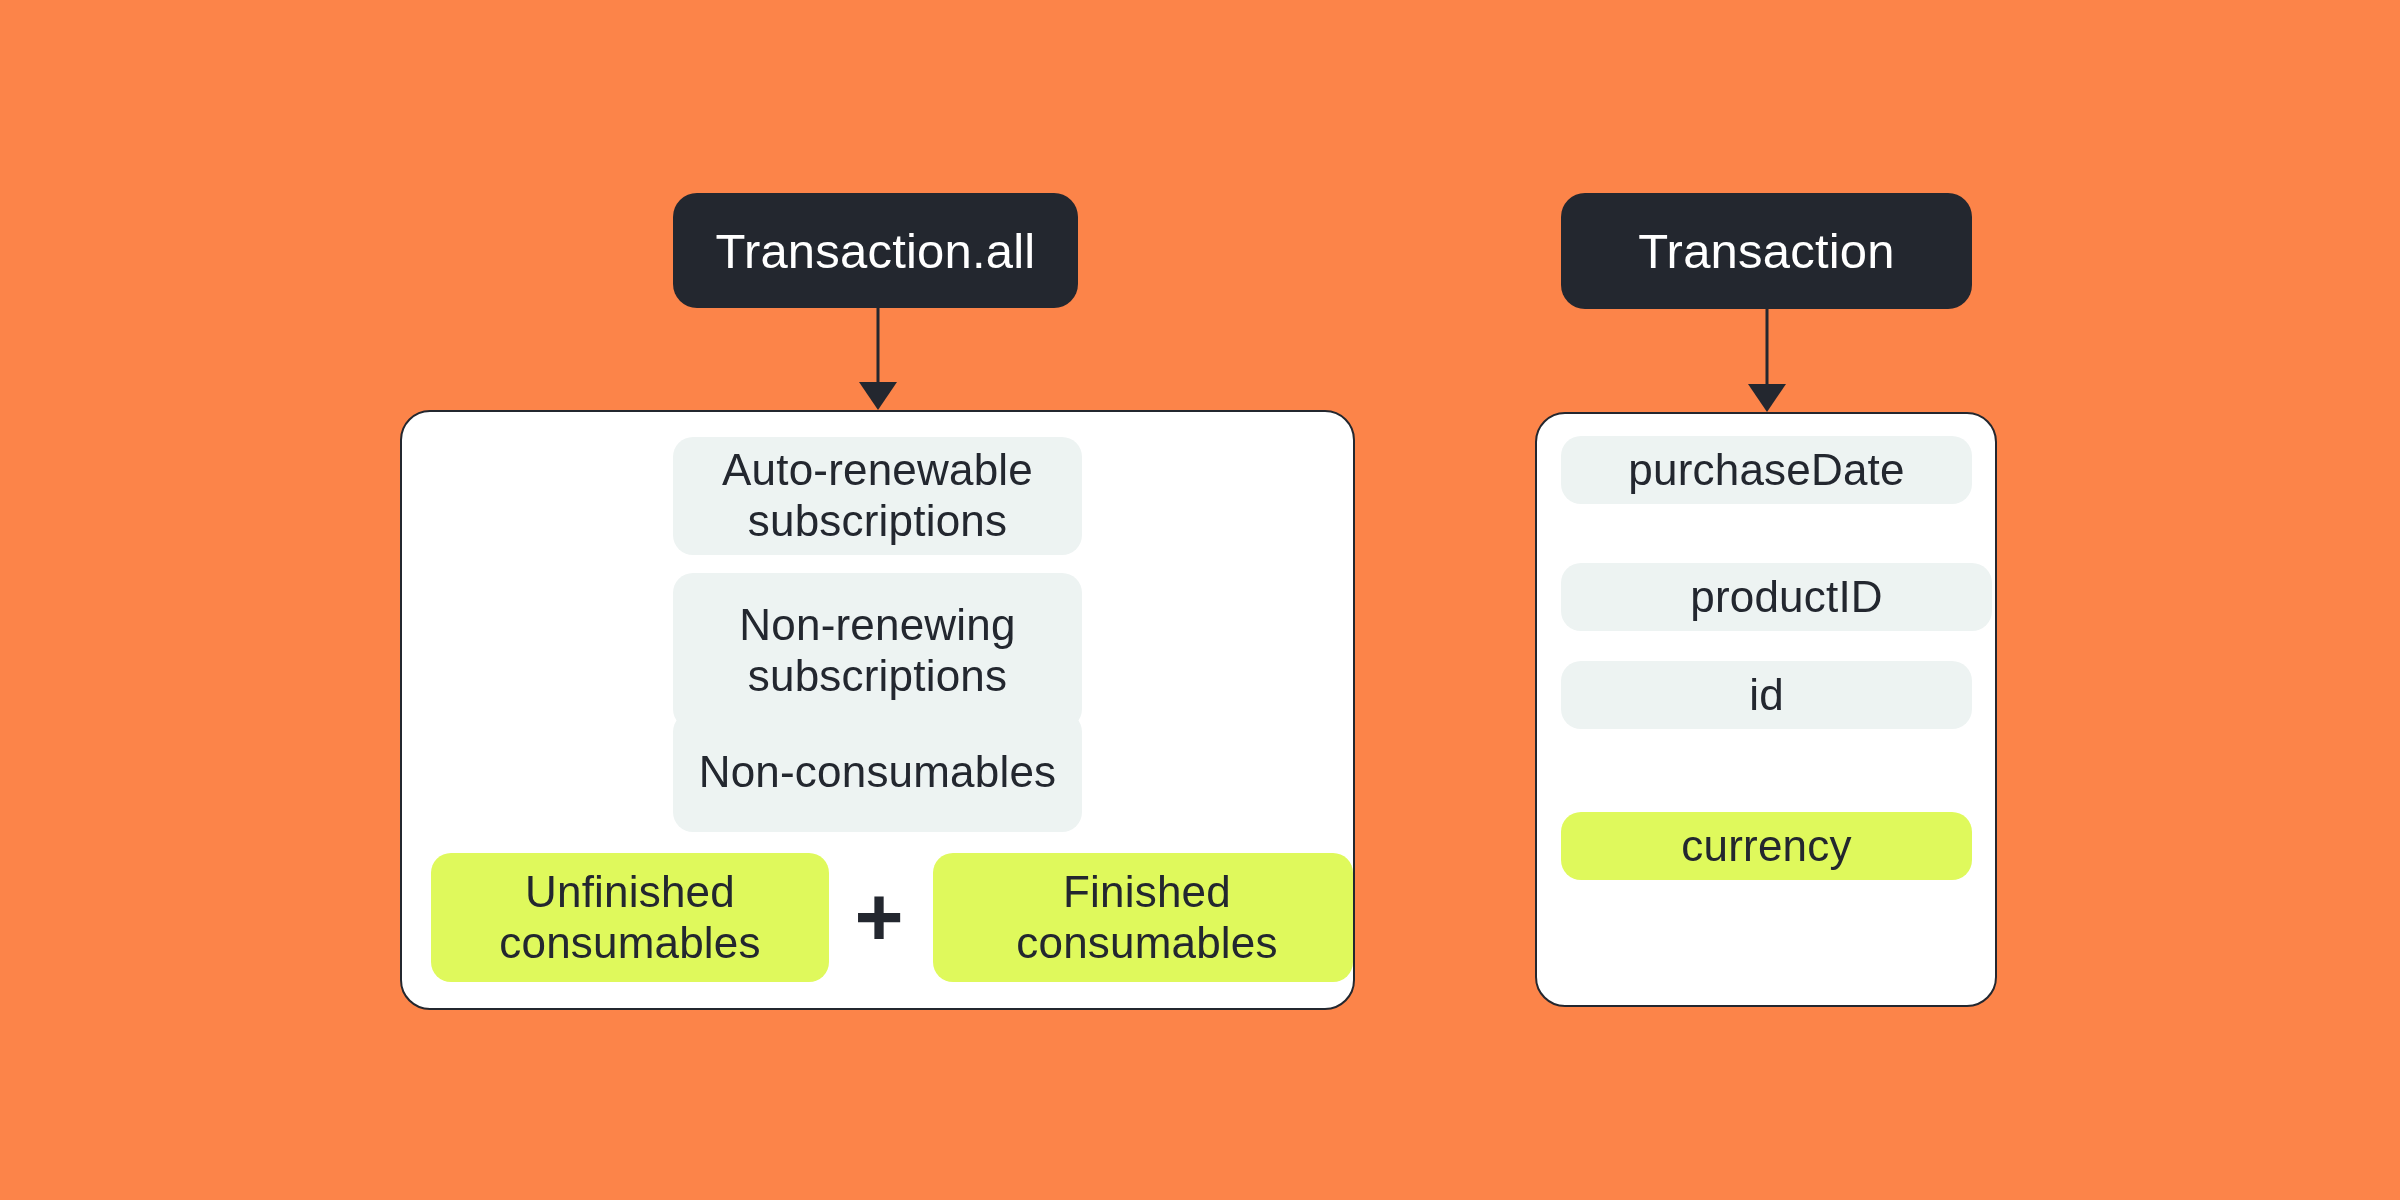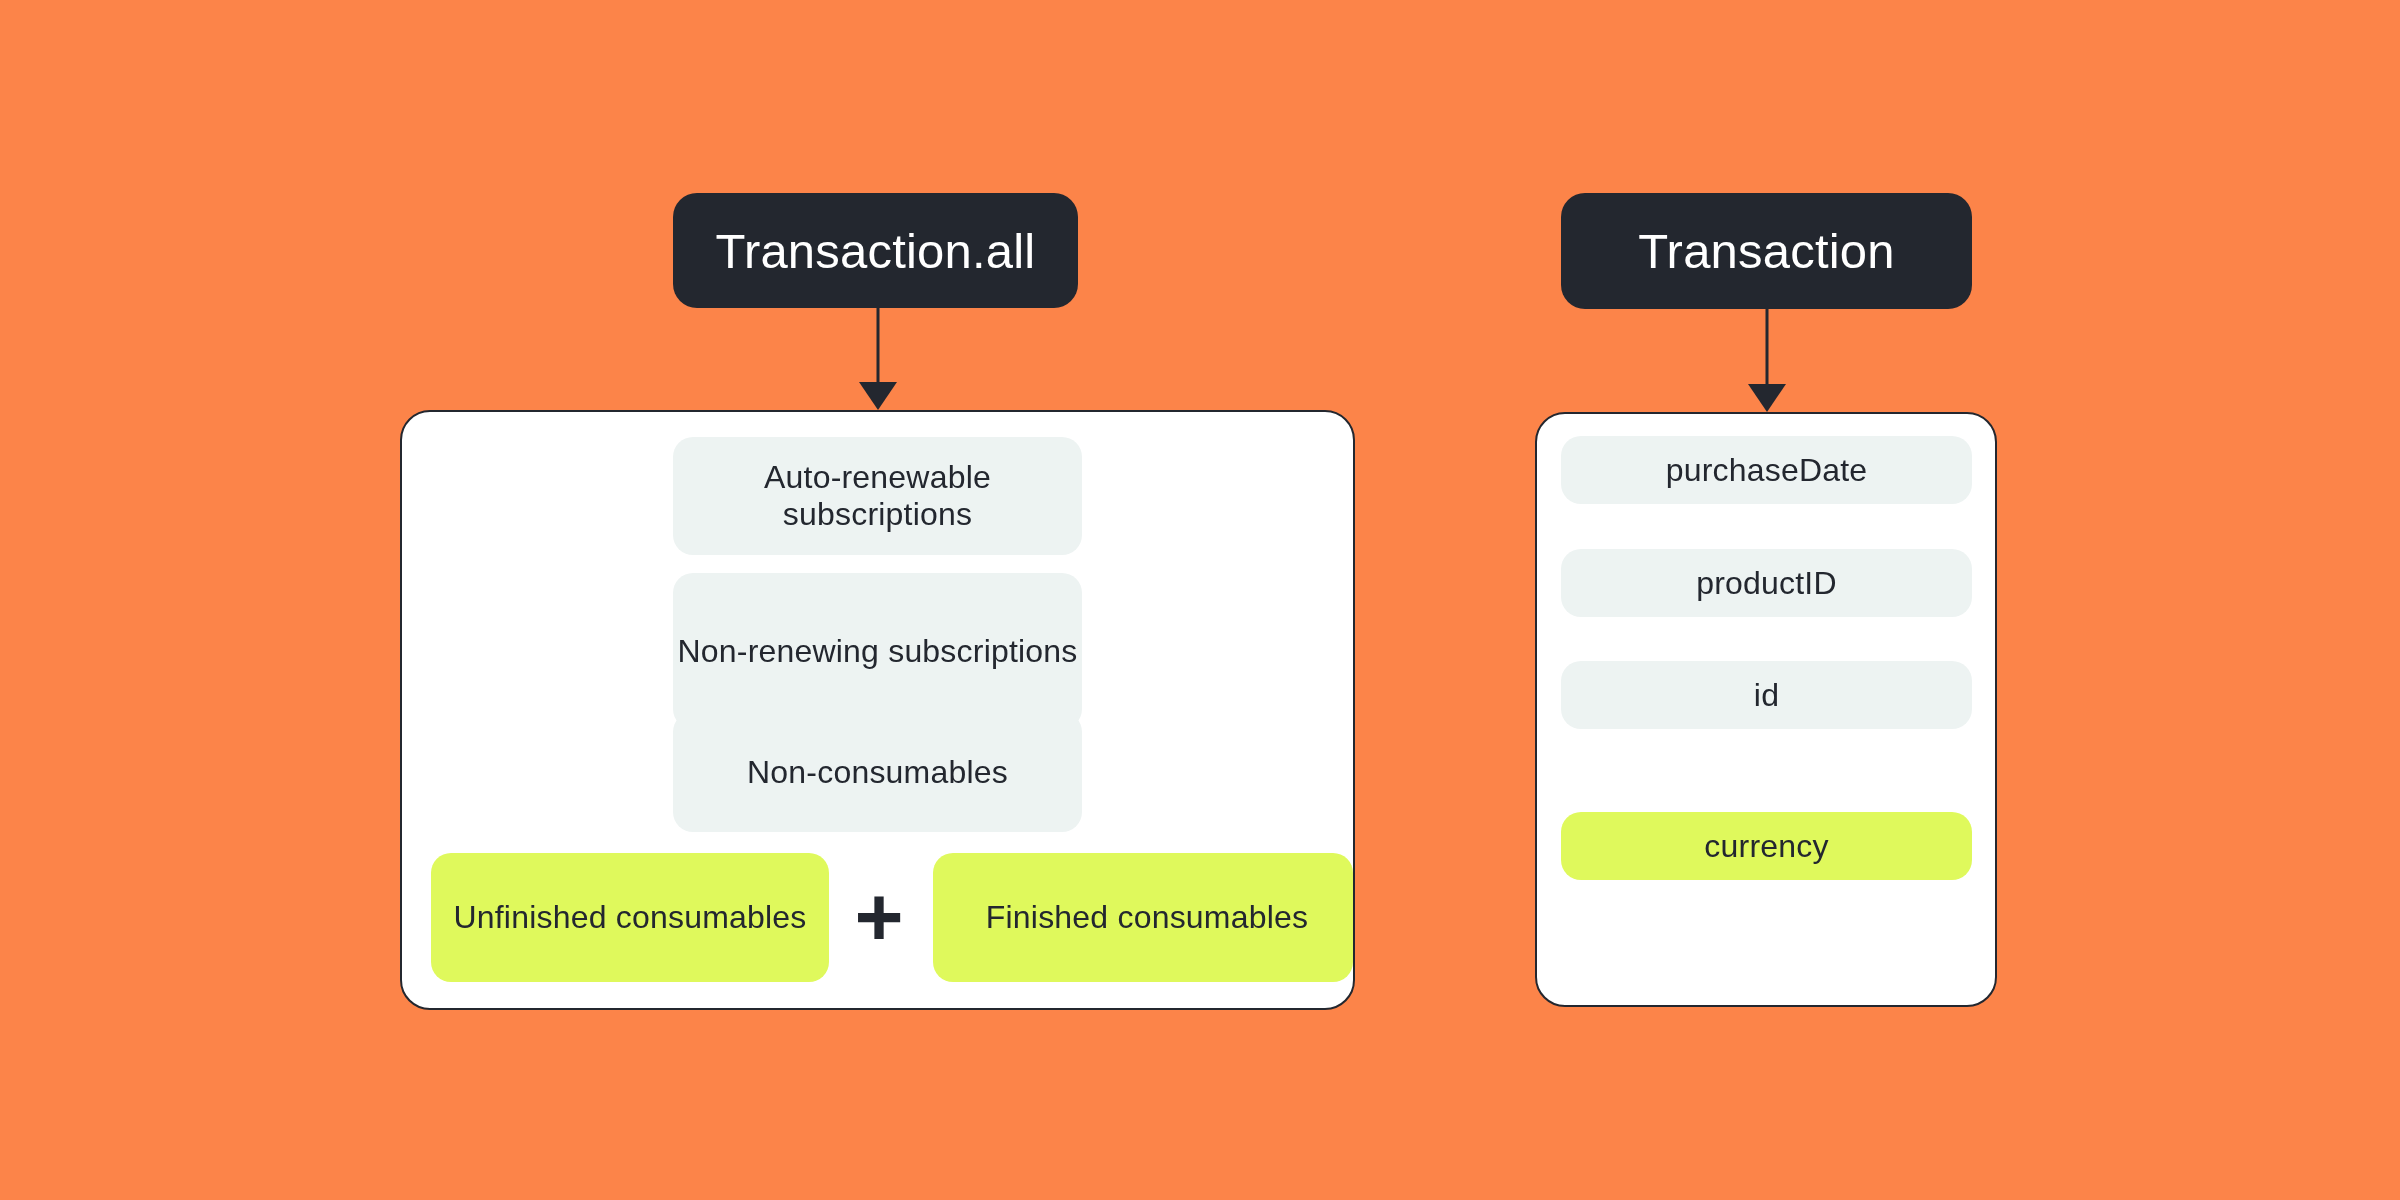--- a/index.html
+++ b/index.html
@@ -58,21 +58,21 @@
     border-radius: 30px;
     box-sizing: border-box;
   }
   .item-box {
     position: absolute;
     border-radius: 20px;
     display: flex;
     align-items: center;
     justify-content: center;
     text-align: center;
-    font-size: 32px;
+    font-size: 44px;
     line-height: 1.15;
     color: #23272F;
     letter-spacing: 0.2px;
   }
   .item-box.light { background: #EDF3F2; }
   .item-box.lime  { background: #DFF95C; }
   .operator {
     position: absolute;
     display: flex;
     align-items: center;
@@ -94,21 +94,21 @@
   .l-plus       { left: 439px; top: 441px; width: 76px;  height: 129px; }
   .l-lime-right { left: 531px; top: 441px; width: 412px; height: 129px; padding-left: 8px; }
 
   
   .r-root   { left: 1561px; top: 193px;  width: 411px; height: 116px; }
   .r-arrow  { left: 1747px; top: 309px;  width: 39px;  height: 103px; }
   .r-arrow .shaft { height: 76px; }
   .r-card   { left: 1535px; top: 412px;  width: 462px; height: 595px; }
   .r-item   { left: 24px;   width: 411px; height: 68px; }
   .r-item-0 { top: 22px; }
-  .r-item-1 { top: 135px; }
+  .r-item-1 { top: 149px; padding-left: 20px; }
   .r-item-2 { top: 247px; }
   .r-item-3 { top: 360px; margin-top: 38px; }
   .r-item-4 { top: 473px; }
 </style>
 </head>
 <body style="background: rgb(252, 132, 73);">
 
 <div class="canvas">
 
   <div class="node-root l-root">Transaction.all</div>

